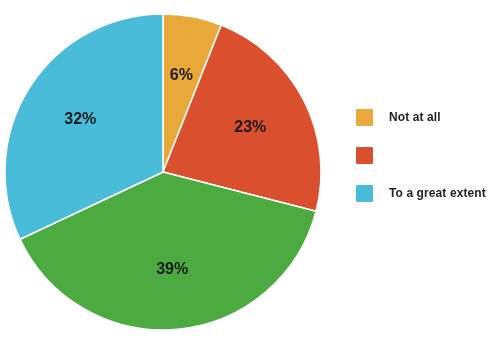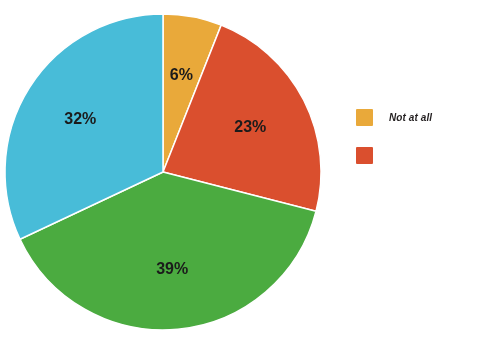--- a/index.html
+++ b/index.html
@@ -58,26 +58,25 @@
   }
   .legend-swatch {
     width: 17px;
     height: 17px;
     flex: 0 0 17px;
     border-radius: 1px;
   }
   .legend-label {
     margin-left: 16px;
     font-family: "Liberation Sans", sans-serif;
-    font-size: 10px;
+    font-size: 12px;
     font-weight: bold;
     color: #231f20;
     letter-spacing: 0.1px;
     white-space: nowrap;
-    font-style: italic;
   }
 </style>
 </head>
 <body>
 
 <div id="chart-root">
 
   <div class="pie-area">
     <svg class="pie-svg" width="330" height="350" viewBox="0 0 330 350">
       <g id="pie-slices">
@@ -96,15 +95,19 @@
   </div>
 
   <div class="legend" id="legend">
     <div class="legend-row">
       <span class="legend-swatch" style="background: rgb(233, 169, 58);"></span>
       <span class="legend-label">Not at all</span>
     </div>
     <div class="legend-row">
       <span class="legend-swatch" style="background: rgb(218, 79, 46);"></span>
     </div>
+    <div class="legend-row">
+      <span class="legend-swatch" style="background: rgb(72, 188, 216);"></span>
+      <span class="legend-label">To a great extent</span>
+    </div>
   </div>
 
 </div>
 
 </body></html>

